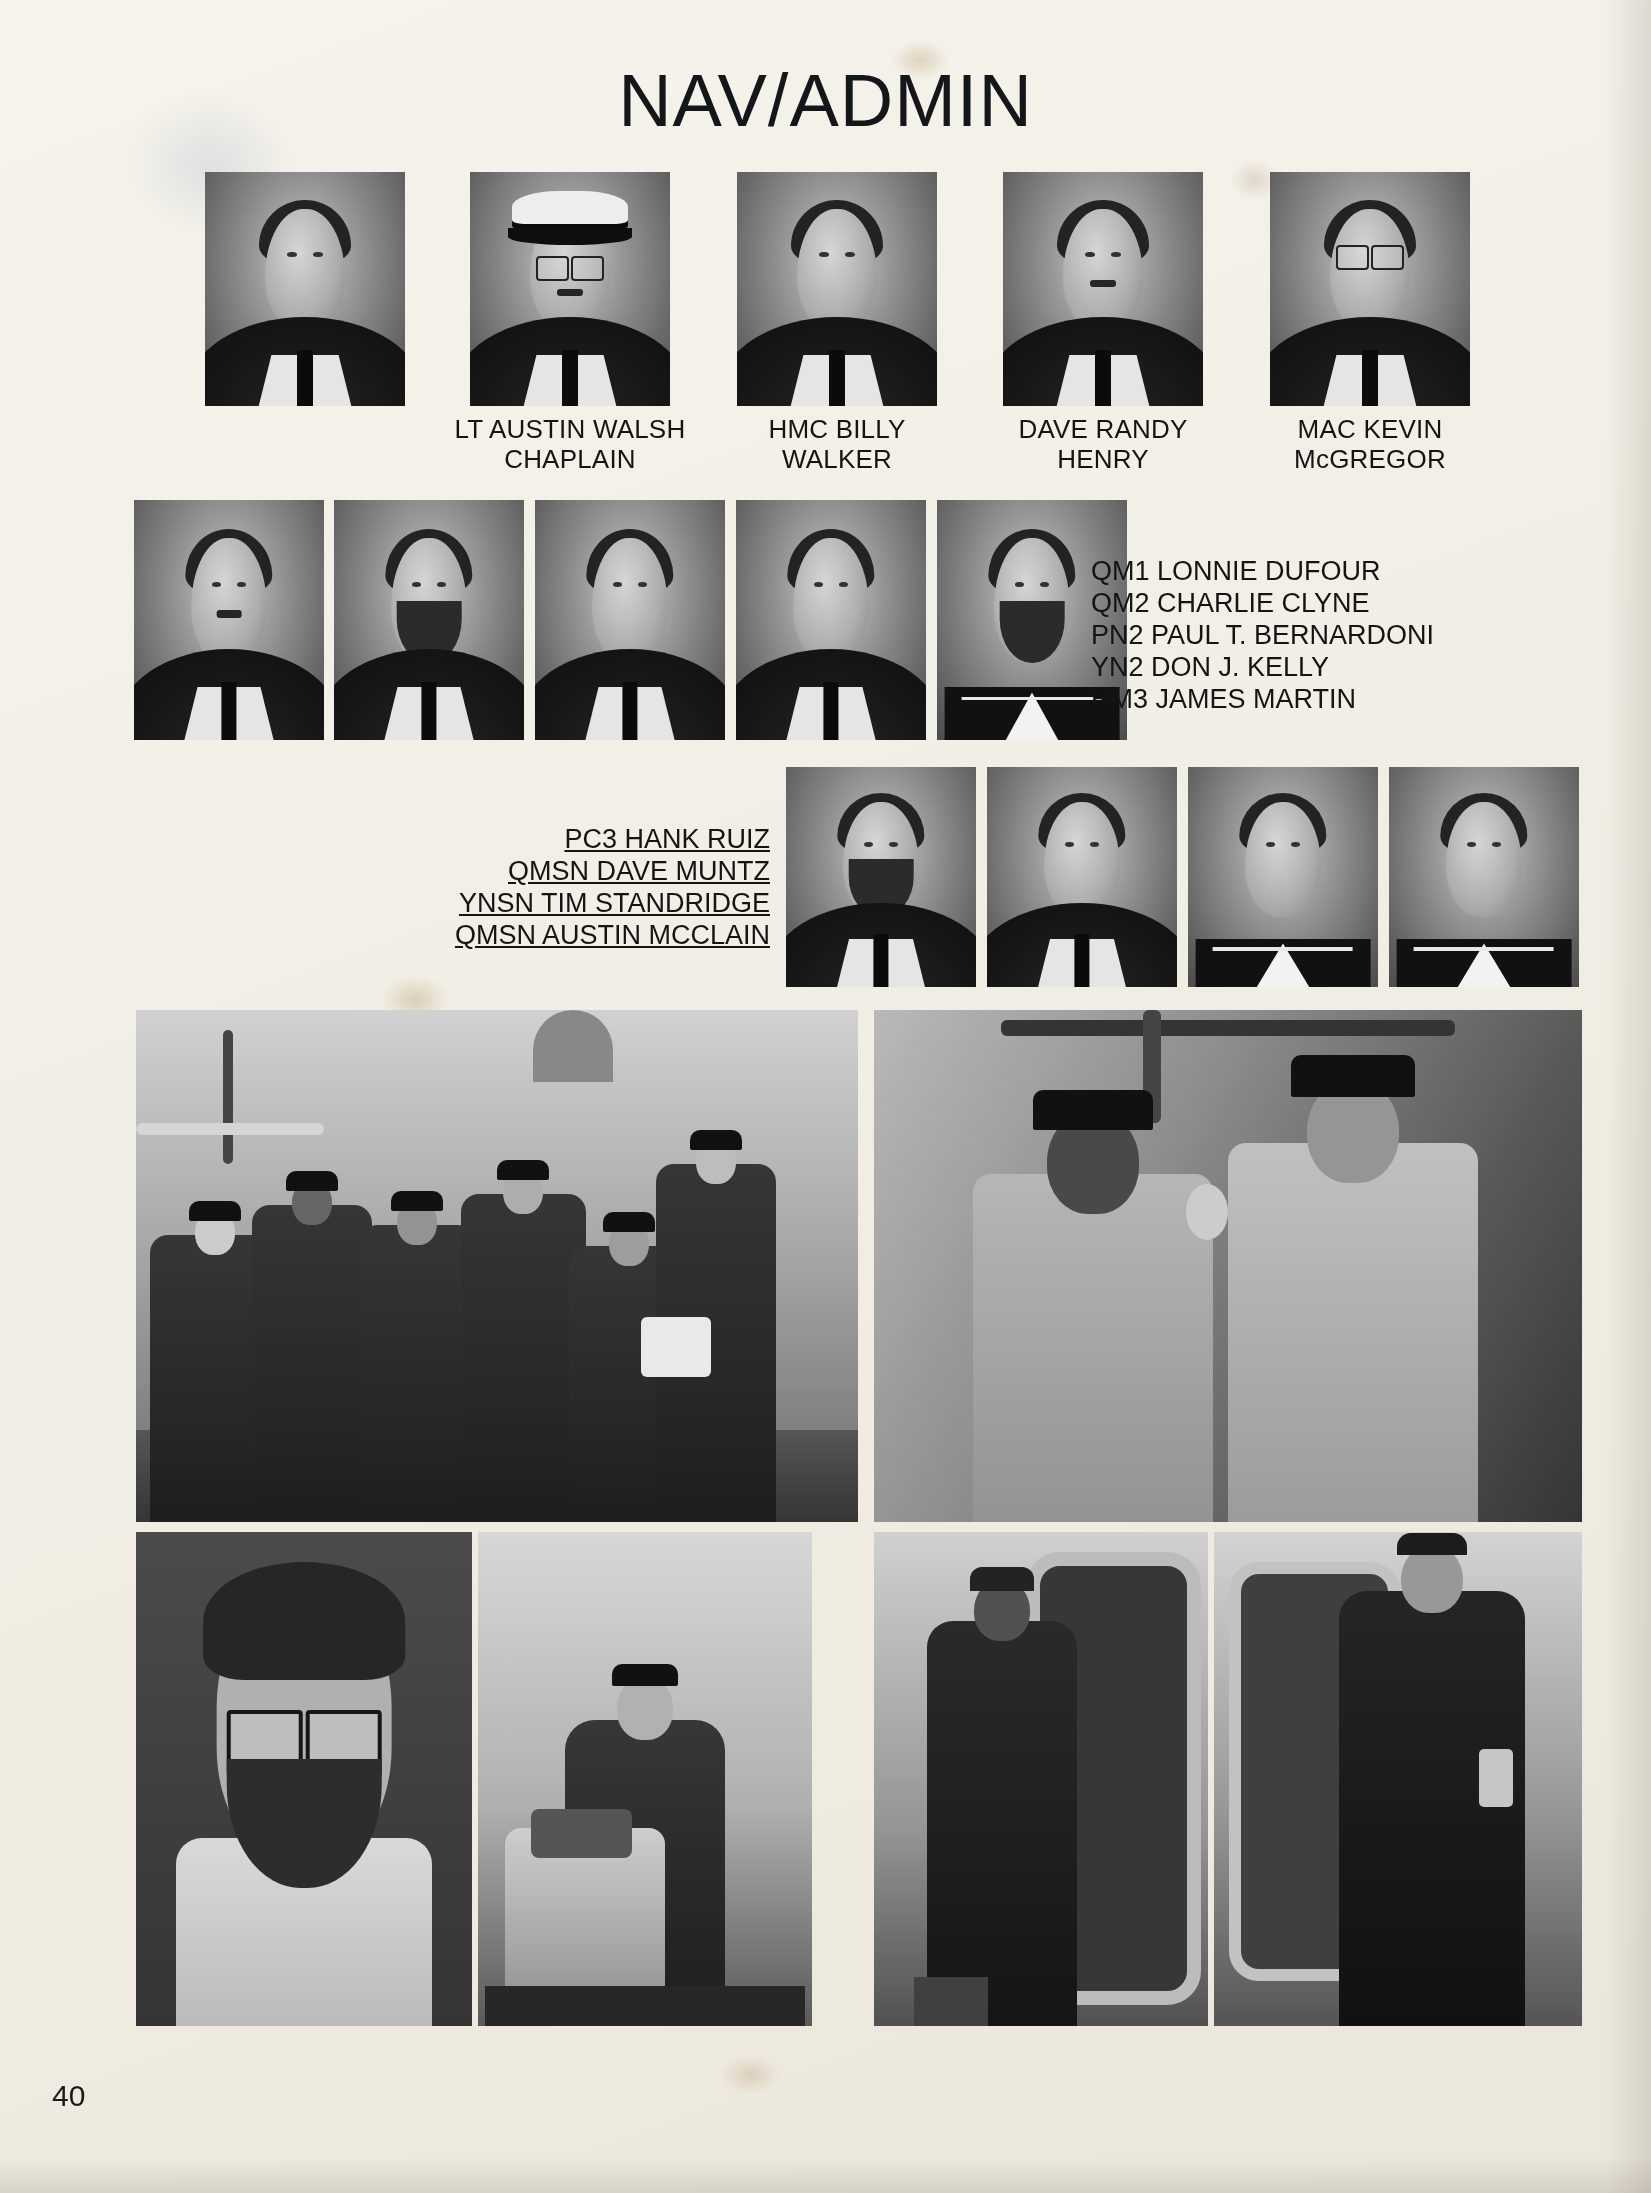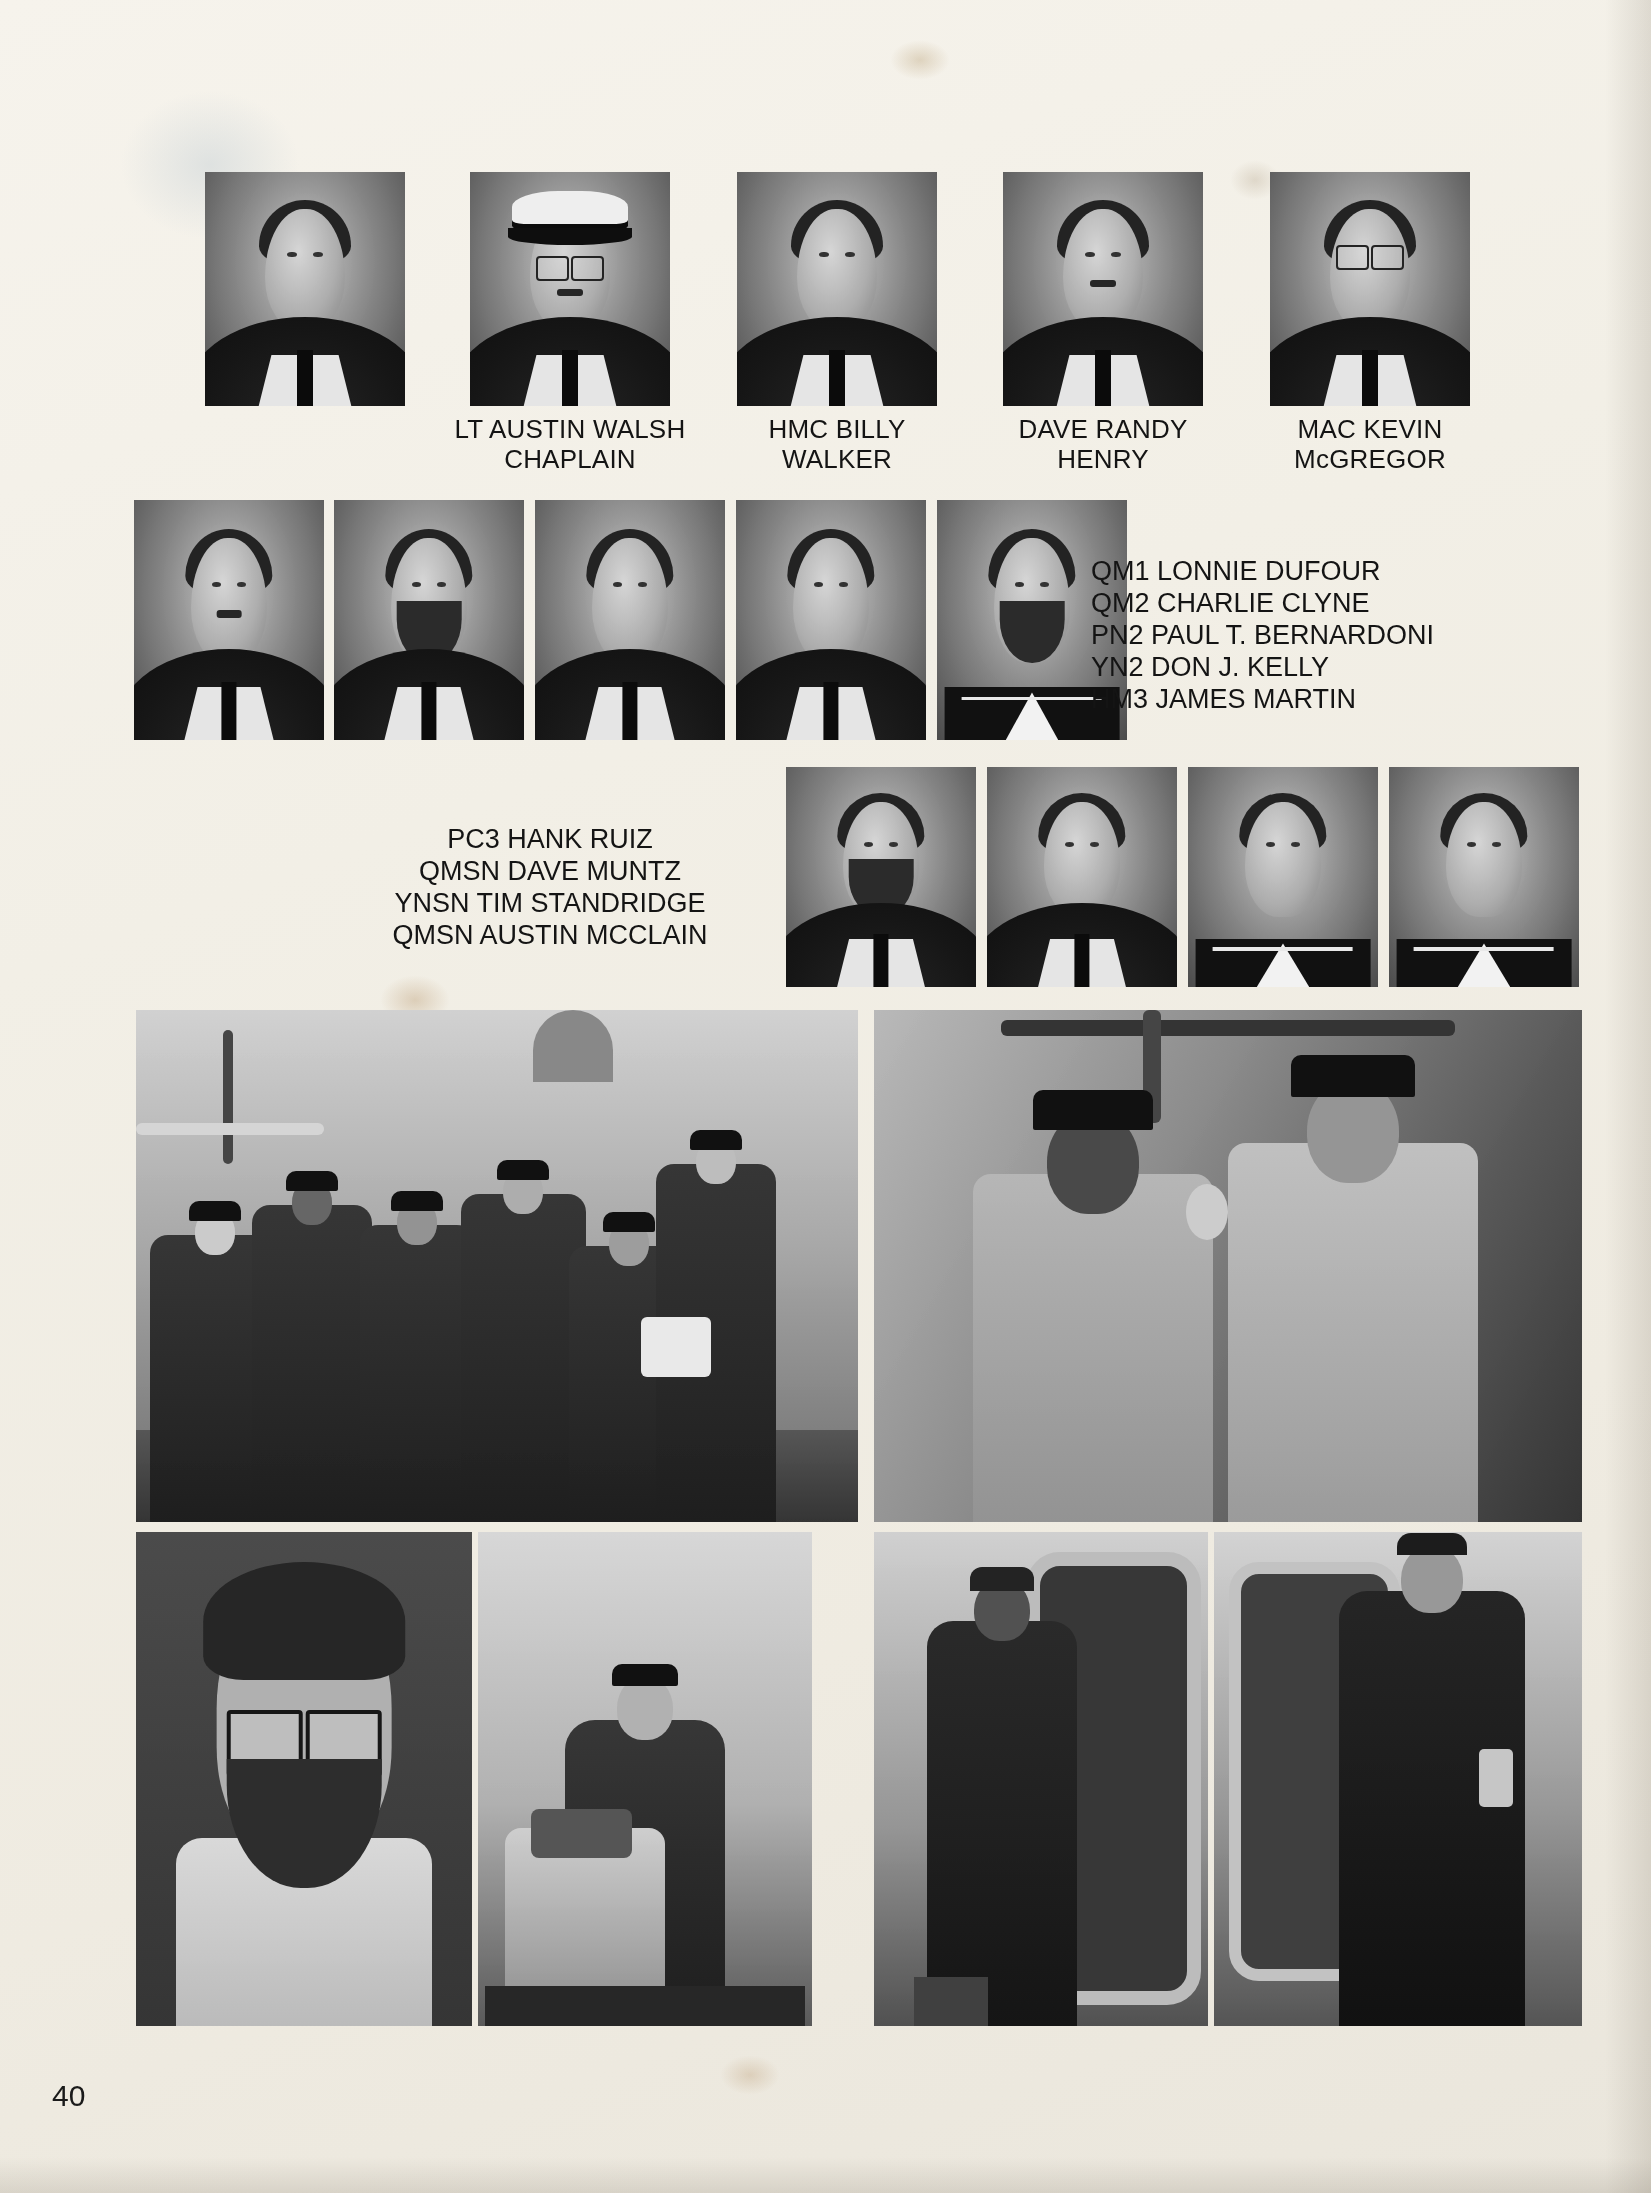--- a/index.html
+++ b/index.html
@@ -216,39 +216,40 @@
     font-family: "Liberation Sans", sans-serif;
   }
   .name-list {
     position: absolute;
     font-size: 27px;
     line-height: 32px;
     color: #141414;
     white-space: pre-line;
     font-family: "Liberation Sans", sans-serif;
   }
-  .name-list.right { text-align: center; }
+  .name-list.right { text-align: right; text-decoration: underline; }
   .page-number {
     position: absolute;
     left: 52px; bottom: 80px;
     font-size: 30px;
     color: #1a1a1a;
   }
 </style>
 </head>
 <body>
 
 <div class="page">
 
   <div class="blotch b1"></div>
   <div class="blotch b2"></div>
   <div class="blotch b3"></div>
   <div class="blotch b4"></div>
   <div class="blotch b5"></div>
 
+  <div class="title">NAV/ADMIN</div>
 
   <div class="photo portrait" style="left:205px; top:172px; width:200px; height:234px;">
     <div class="bg"></div>
       <div class="hair"></div>
       <div class="head"></div>
     <div class="eye-l"></div>
       <div class="eye-r"></div>
     <div class="shoulders"></div>
       <div class="collar-l"></div>
       <div class="collar-r"></div>

